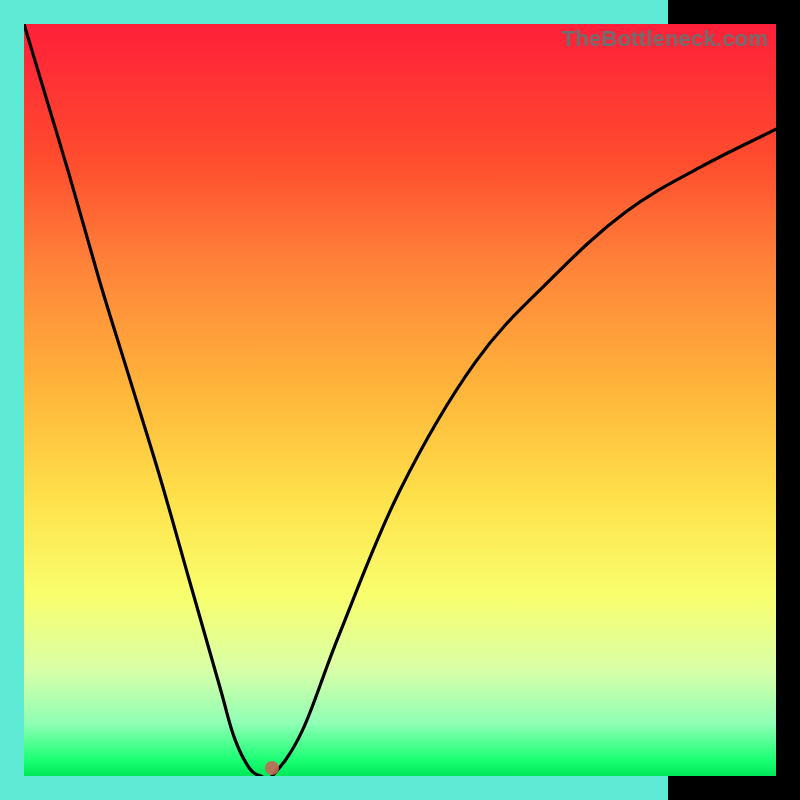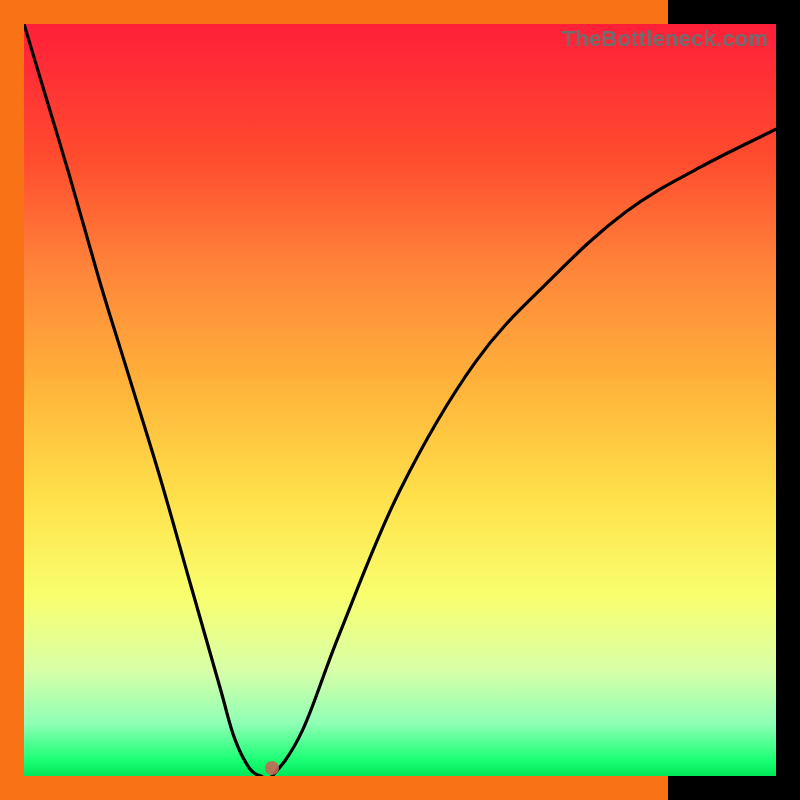--- a/index.html
+++ b/index.html
@@ -1,20 +1,20 @@
 <!DOCTYPE html>
 <html><head>
 <meta charset="utf-8">
 <style>
   * { margin: 0; padding: 0; box-sizing: border-box; }
   html, body { width: 800px; height: 800px; overflow: hidden; background: #000; }
   .outer {
     width: 668px;
     height: 800px;
-    background: #f97316;
+    background: #5eead4;
     position: relative;
   }
   .plot-area {
     position: absolute;
     left: 24px;
     top: 24px;
     width: 752px;
     height: 752px;
     background: linear-gradient(to bottom,
       #ff1f39 0%,

